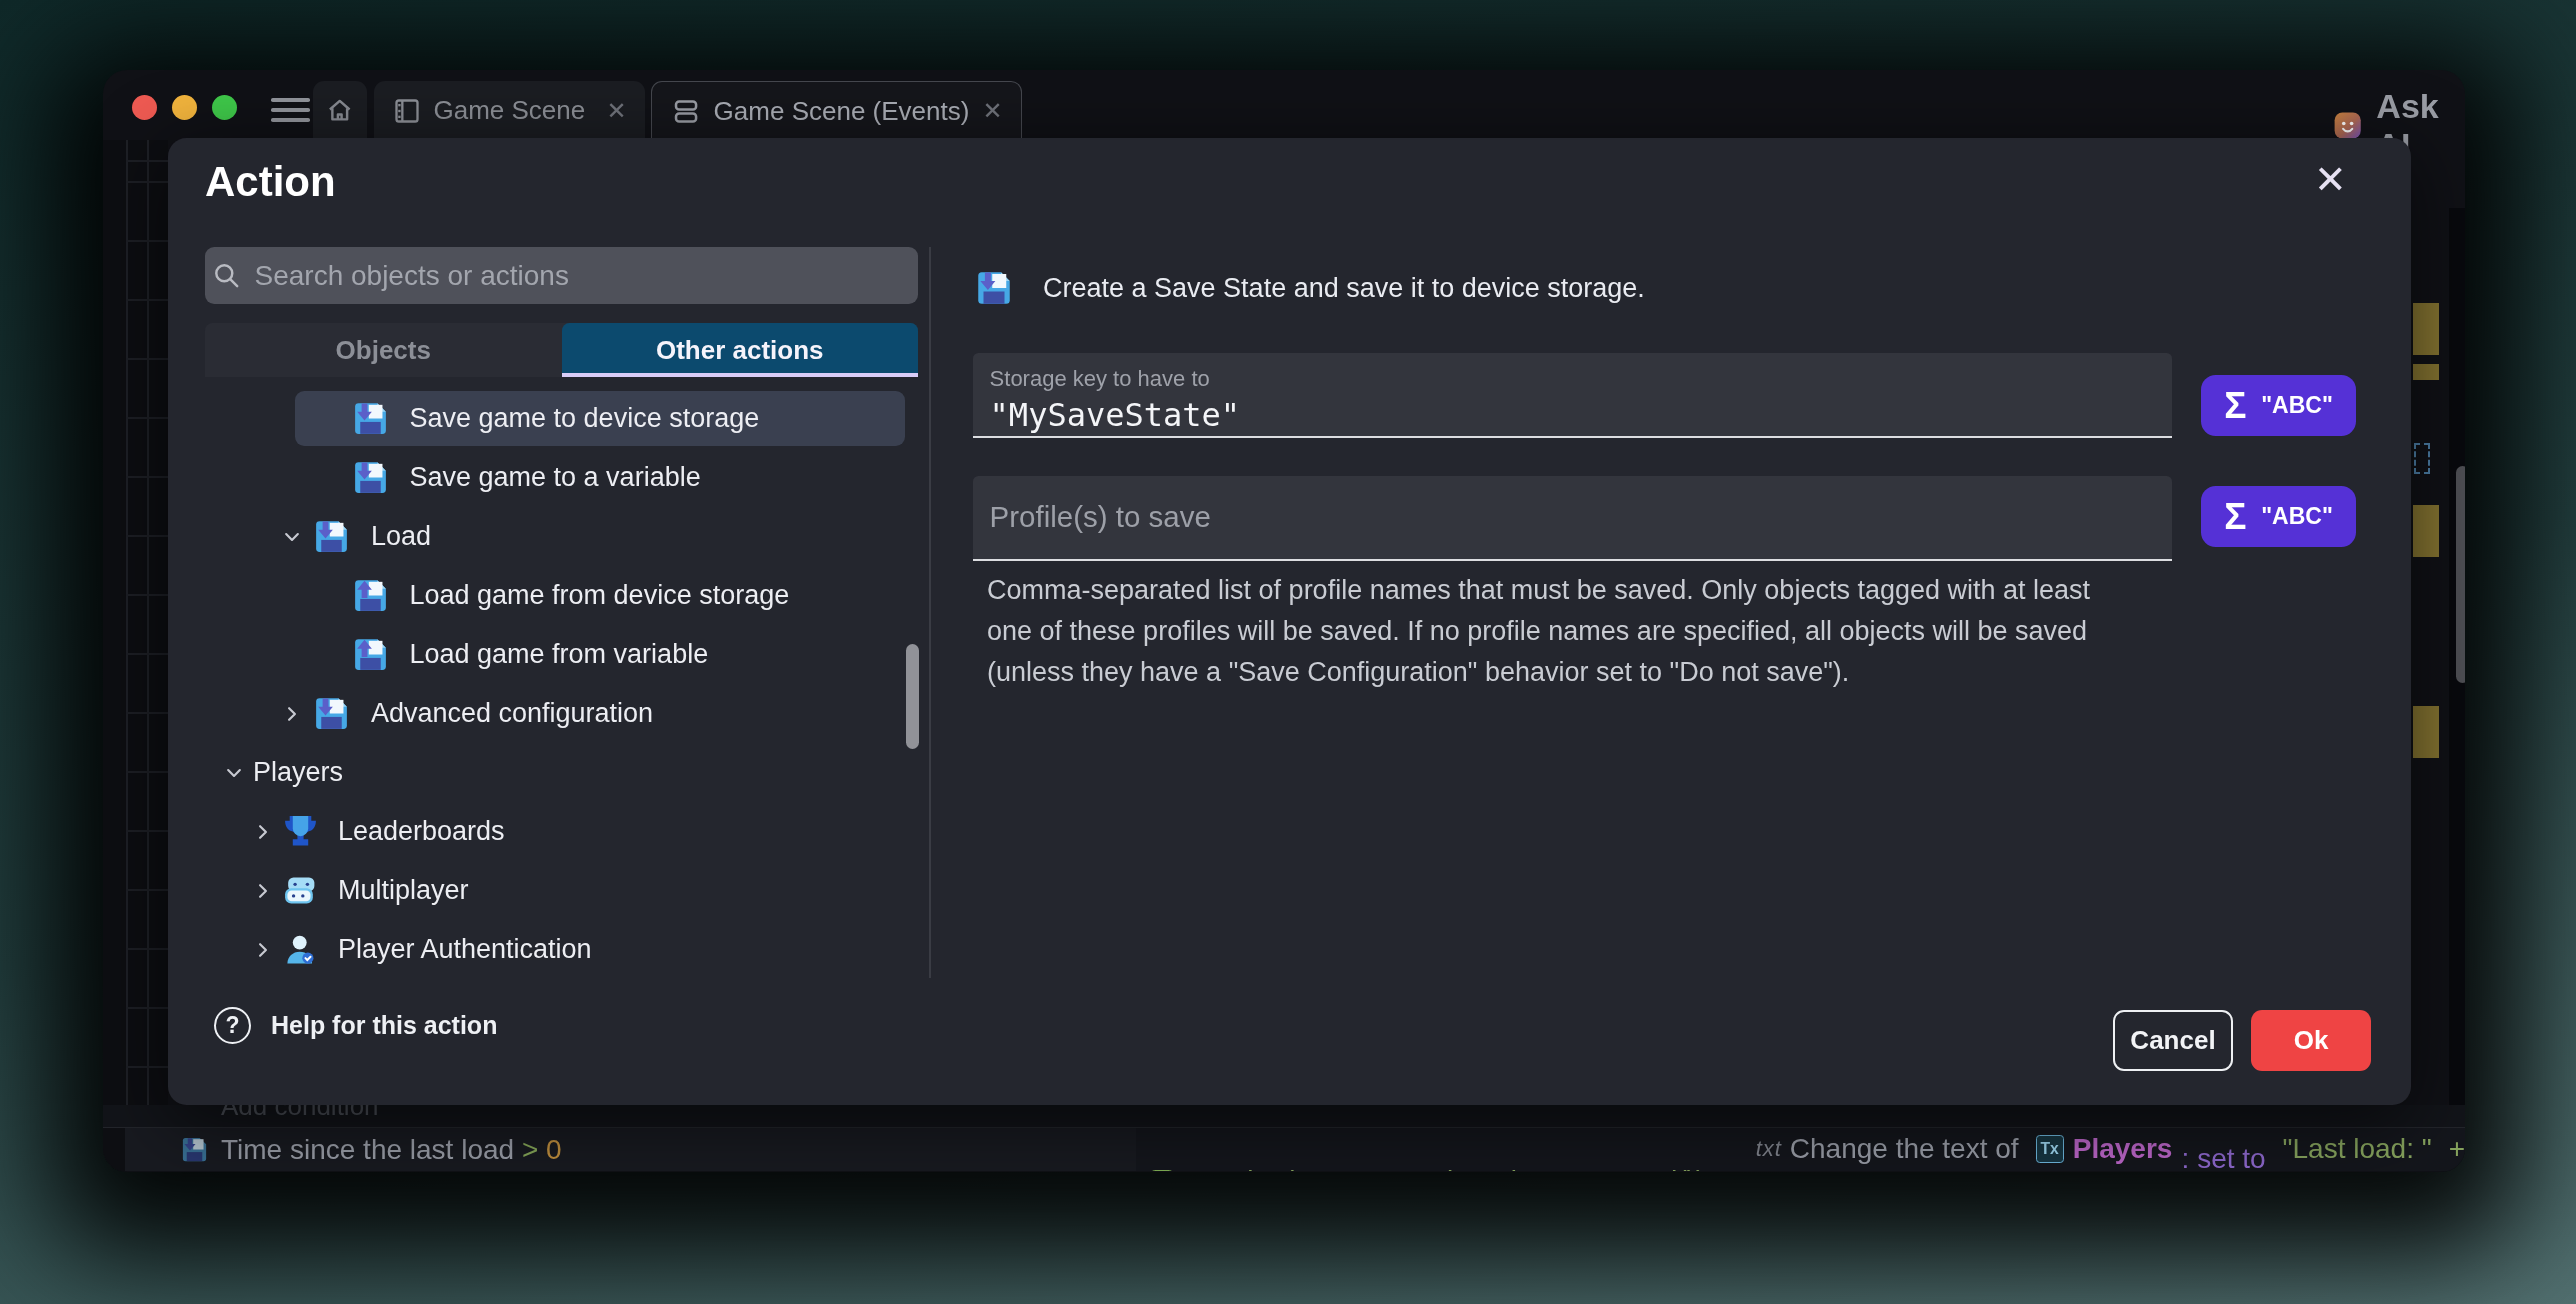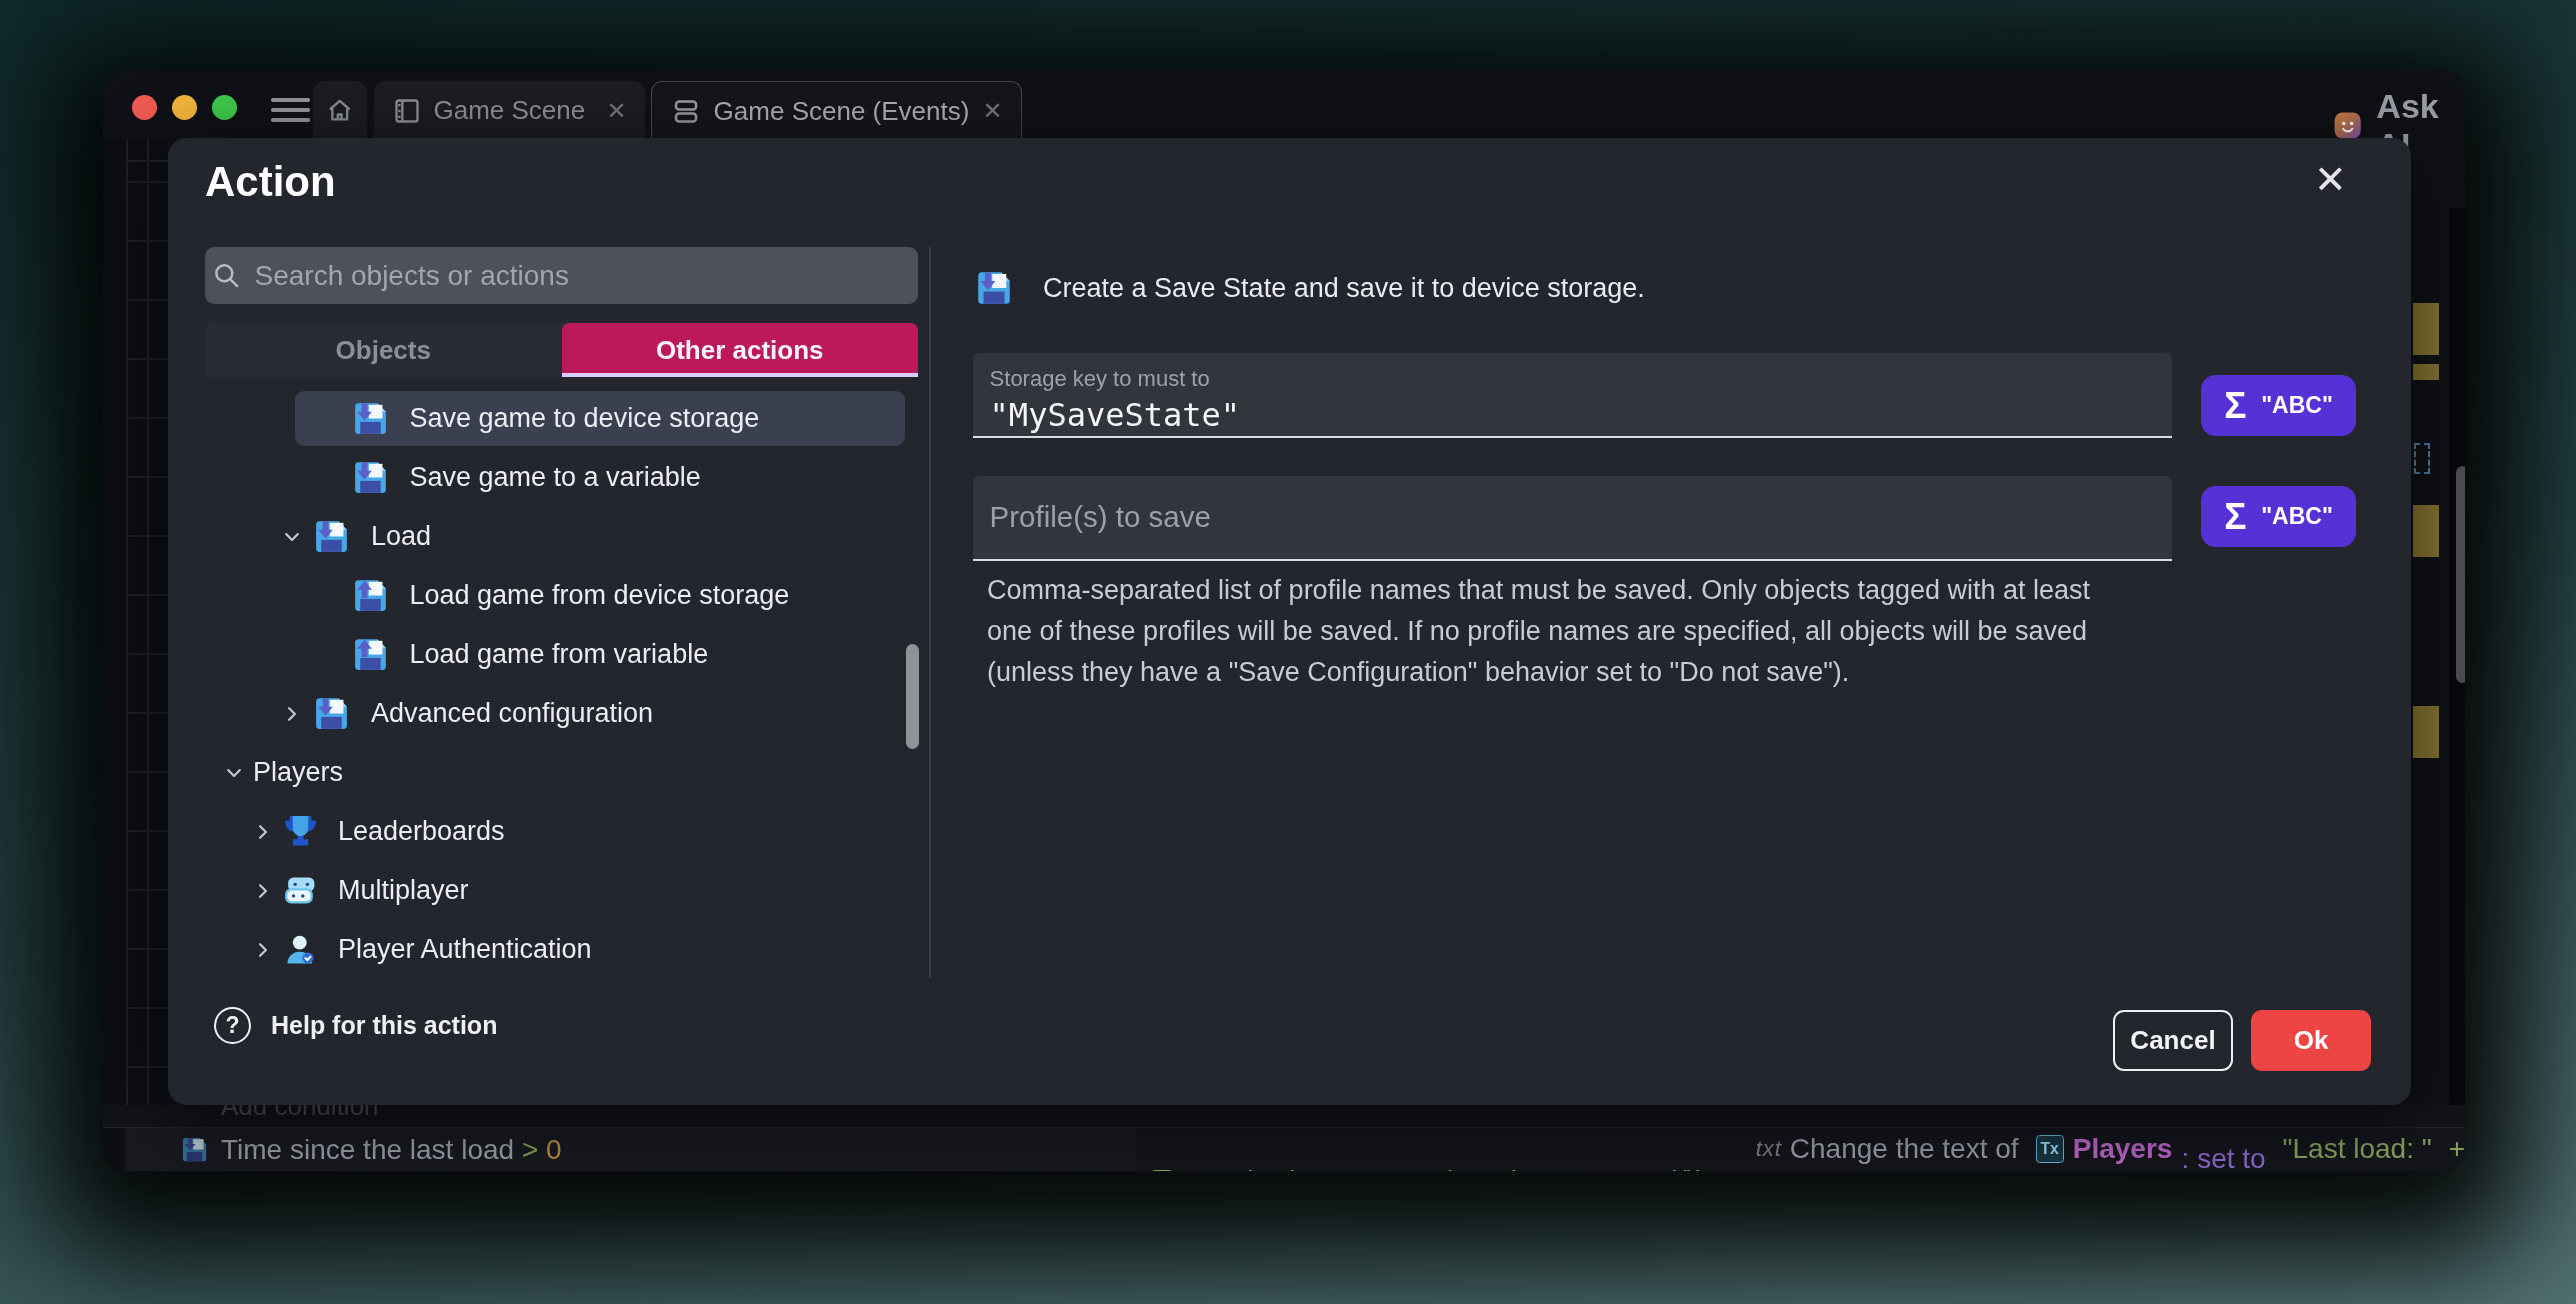--- a/index.html
+++ b/index.html
@@ -72,21 +72,21 @@
   .dlg-close { position:absolute; left:2146px; top:18.5px; font-size:39px; font-weight:300; color:#e6e1f3; cursor:pointer; }
   .search { position:absolute; left:37px; top:109px; width:713px; height:57px; background:#4f515a;
     border-radius:9.2px; display:flex; align-items:center; padding-left:7px; gap:13px; }
   .search input { flex:1; background:transparent; border:none; outline:none;
     font-size:28px; color:#e8eaef; font-family:inherit; }
   .search input::placeholder { color:#a3a6ae; }
   .dlg-tabs { position:absolute; left:37px; top:185px; width:713px; height:54px;
     background:#2a2c34; border-radius:7.4px 7.4px 0 0; display:flex; }
   .dlg-tab { flex:1; display:flex; align-items:center; justify-content:center;
     font-size:26px; font-weight:bold; color:#8c8f97; cursor:pointer; position:relative; }
-  .dlg-tab.active { background:#be185d; color:#f6f4fb; border-radius:7.4px 7.4px 0 0; }
+  .dlg-tab.active { background:#0c4a6e; color:#f6f4fb; border-radius:7.4px 7.4px 0 0; }
   .dlg-tab.active::after { content:''; position:absolute; left:0; right:0; bottom:0; height:3.7px; background:#d9cdf8; }
 
   .list { position:absolute; left:37px; top:251px; width:720px; height:589px; overflow:hidden; }
   .row { position:relative; height:59px; display:flex; align-items:center; font-size:27px; color:#edeef3; cursor:pointer; }
   .row > * { position:relative; }
   .row.selected::before { content:''; position:absolute; left:90px; right:20px; top:1.8px; bottom:1.8px;
     background:#3a4050; border-radius:9.2px; }
   .lvl-root { padding-left:16.6px; } .lvl-cat { padding-left:46px; }
   .lvl-group { padding-left:75px; } .lvl-leaf { padding-left:145px; }
   .chev { width:24px; height:24px; margin-right:7.4px; flex:none; display:flex; align-items:center; justify-content:center; }
@@ -400,21 +400,21 @@
   <path d="M3 5a2 2 0 0 1 2-2h11l5 5v11a2 2 0 0 1-2 2H5a2 2 0 0 1-2-2z" fill="#46a8e6"></path>
   <path d="M16 3l5 5h-5z" fill="#9bd4f3"></path>
   <rect x="11" y="4" width="8" height="8" fill="#f2f8fd"></rect>
   <rect x="6" y="14" width="12" height="7" fill="#3d4fa5"></rect>
   <path d="M6.8 3.2h3.4v4.8h2.6l-4.3 5.2-4.3-5.2h2.6z" fill="#5b5fc9"></path>
 </svg></span>
       <span class="desc-text">Create a Save State and save it to device storage.</span>
     </div>
 
     <div class="field f1">
-      <div class="flabel">Storage key to must to</div>
+      <div class="flabel">Storage key to have to</div>
       <input type="text" value="&quot;MySaveState&quot;" style="">
     </div>
     <div class="sigma-btn s1">
       <span class="sig">Σ</span>
       <span class="abc">"ABC"</span>
     </div>
 
     <div class="field f2">
       <input type="text" placeholder="Profile(s) to save" style="">
     </div>

